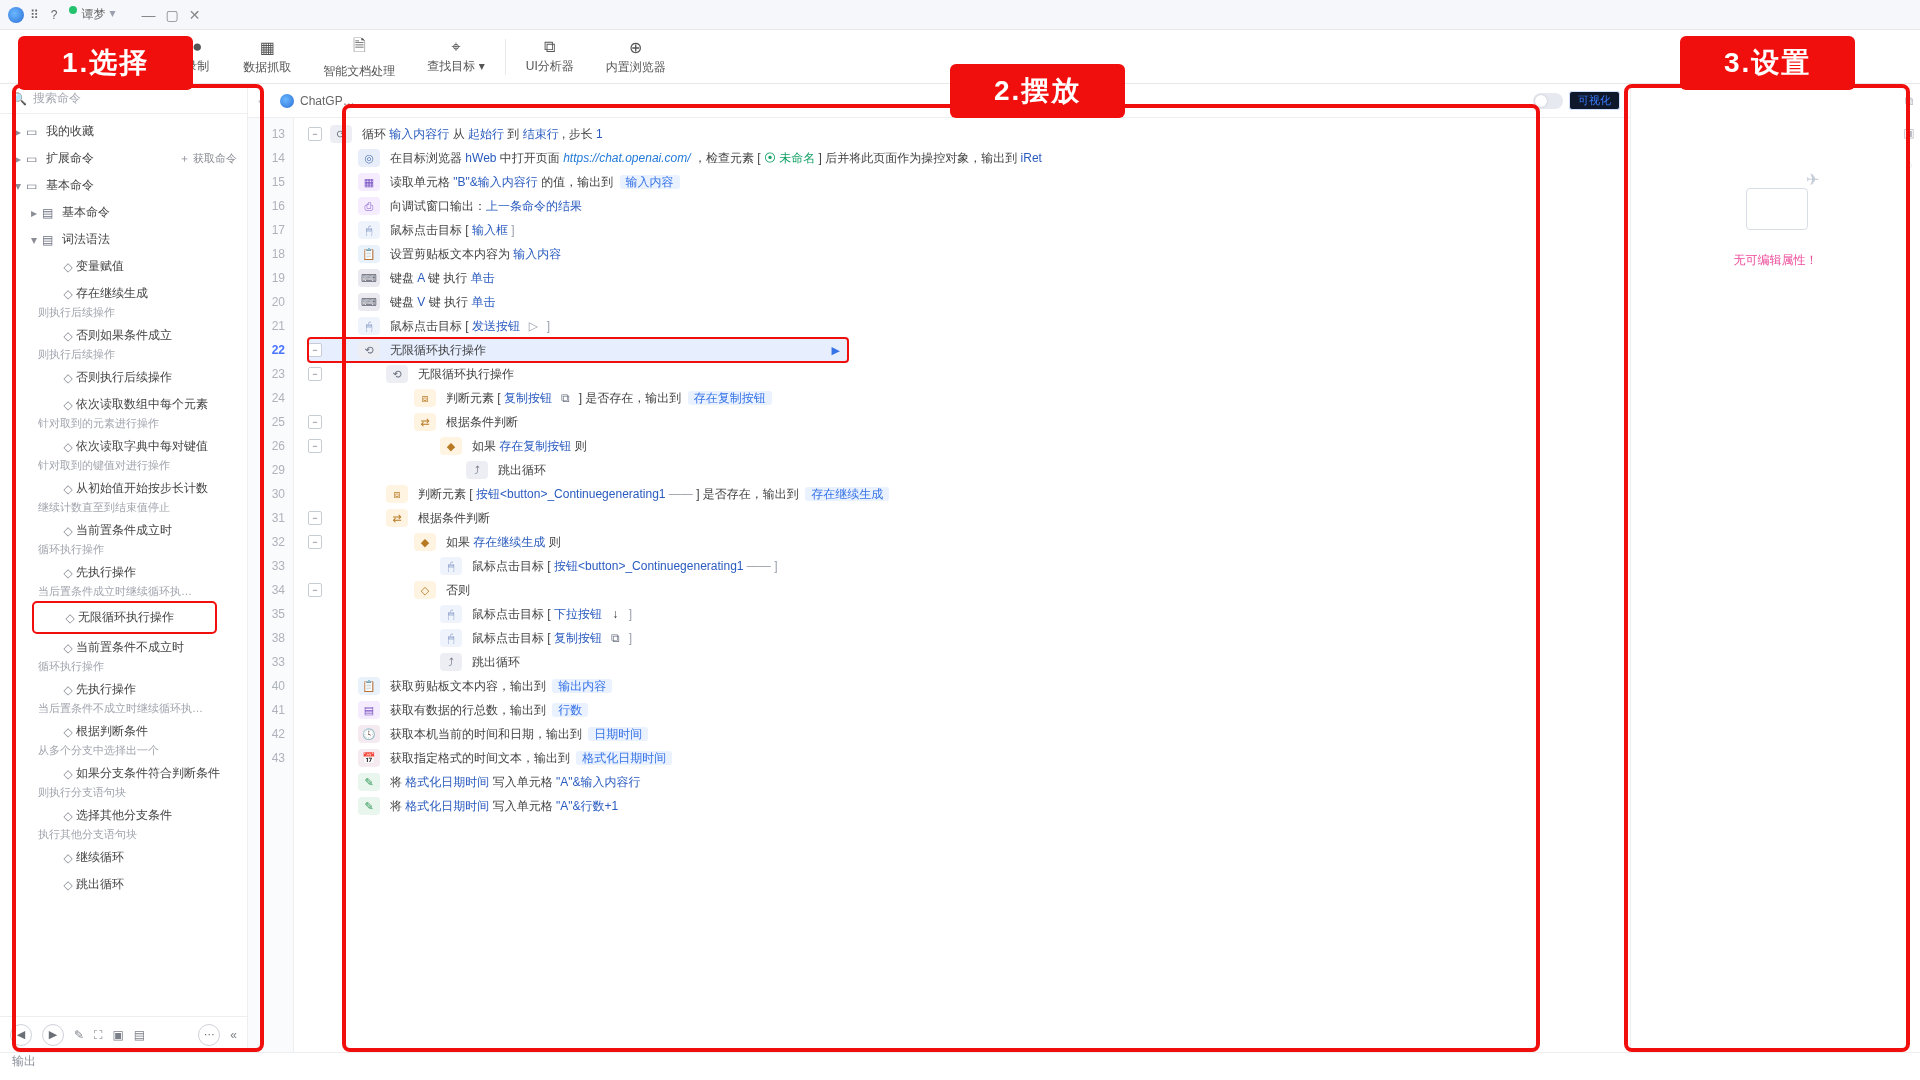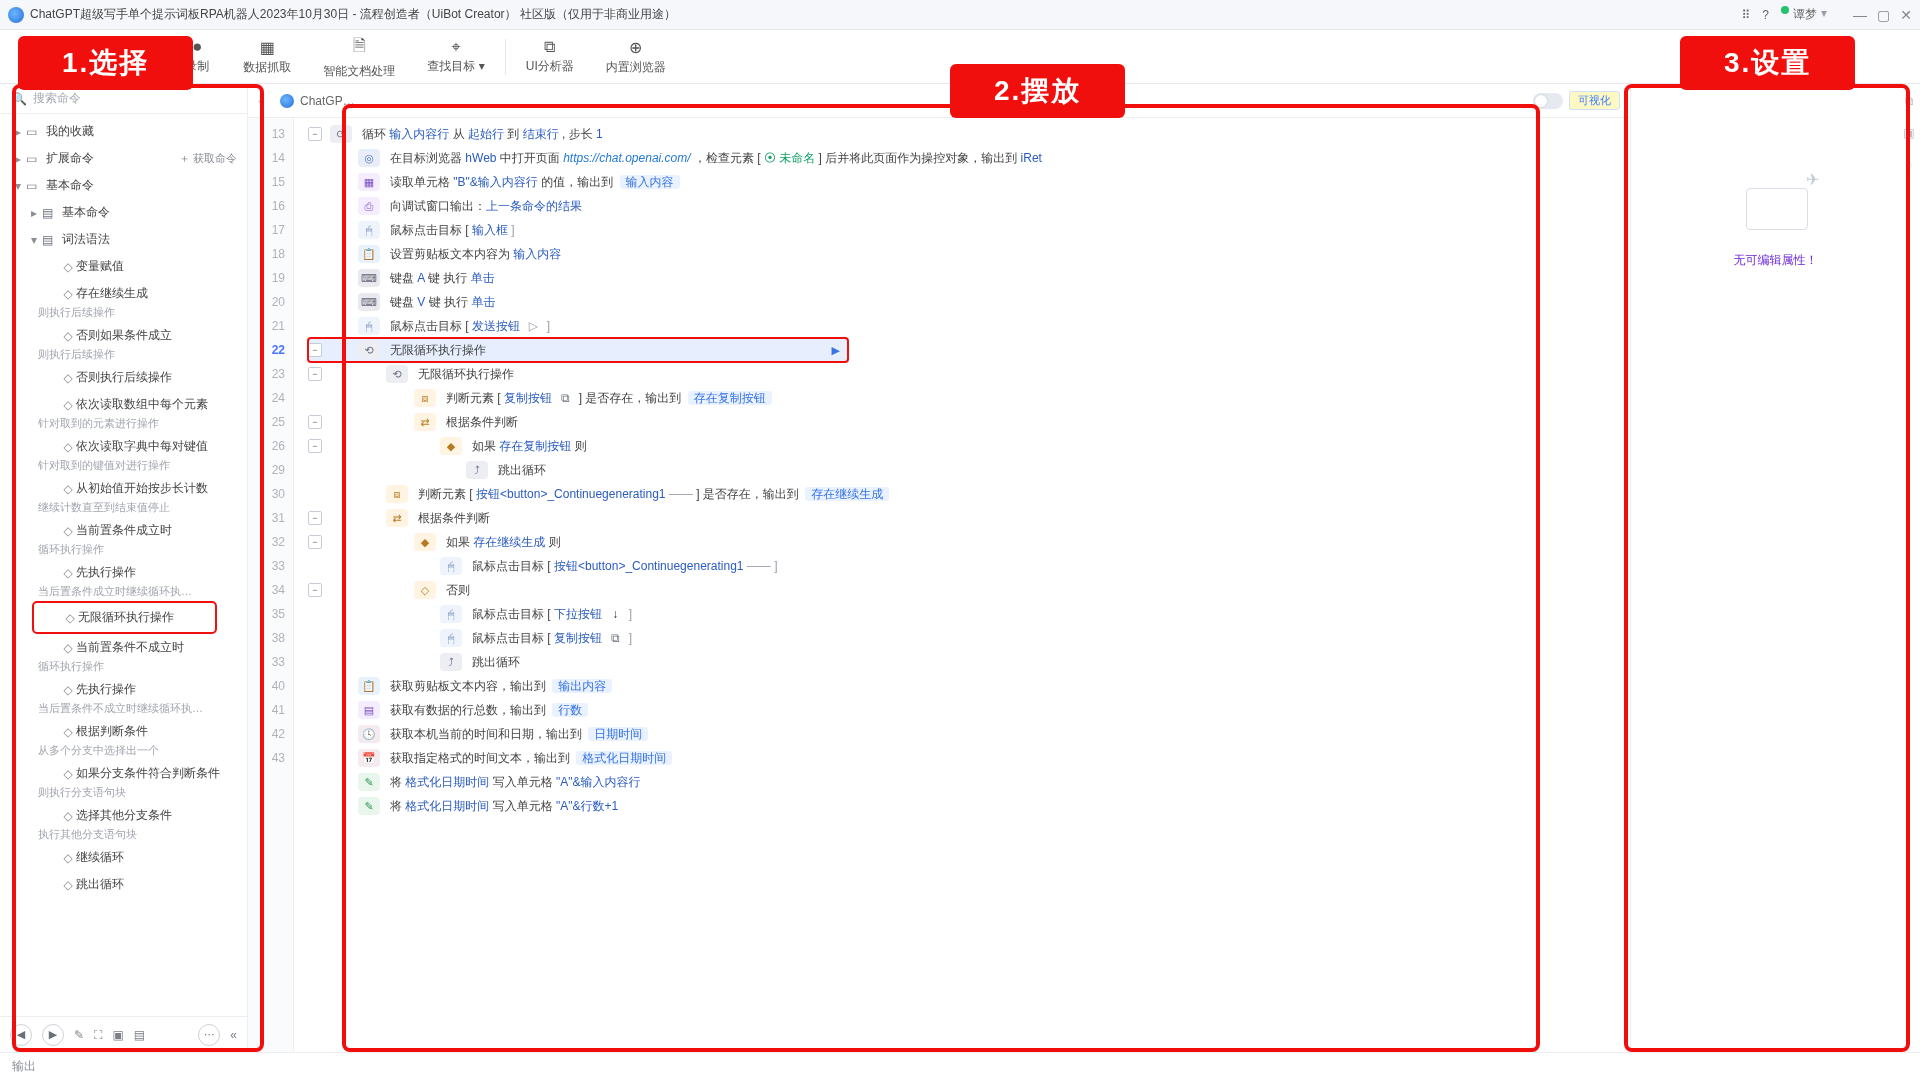--- a/index.html
+++ b/index.html
@@ -31,21 +31,21 @@
 .getcmd { margin-left: auto; color: #8a8d94; font-size: 11px; }
 .bottombar { height: 36px; border-top: 1px solid #eee; display: flex; align-items: center; gap: 10px; padding: 0 10px; color: #7b7f88; }
 .bottombar .circ { width: 22px; height: 22px; border: 1px solid #cfd2d8; border-radius: 50%; display: flex; align-items: center; justify-content: center; font-size: 11px; background: #fff; color: #6b6f78; }
 .editor { flex: 1; display: flex; flex-direction: column; min-width: 0; }
 .tabbar { height: 34px; display: flex; align-items: center; padding: 0 10px; border-bottom: 1px solid #eee; gap: 8px; }
 .tabbar .tab { padding: 4px 10px; color: #666; display: flex; align-items: center; gap: 6px; }
 .tabbar .tab .dotb { width: 14px; height: 14px; border-radius: 50%; background: radial-gradient(circle at 40% 40%, #6ab7ff, #2a6fd6); }
 .toggle { margin-left: auto; display: flex; align-items: center; gap: 6px; }
 .toggle .sw { width: 30px; height: 16px; border-radius: 10px; background: #e6e9ef; position: relative; }
 .toggle .sw::after { content: ""; position: absolute; width: 12px; height: 12px; background: #fff; border-radius: 50%; top: 2px; left: 2px; box-shadow: 0 0 2px rgba(0,0,0,.2); }
-.toggle .lbl { padding: 1px 8px; border: 1px solid #cfe0ff; border-radius: 3px; color: #3b7cff; background: #fef9c3; font-size: 11px; }
+.toggle .lbl { padding: 1px 8px; border: 1px solid #cfe0ff; border-radius: 3px; color: #3b7cff; background: #0f172a; font-size: 11px; }
 .codearea { flex: 1; display: flex; overflow: hidden; }
 .gutter { width: 46px; background: #fafbfd; border-right: 1px solid #eee; text-align: right; padding: 4px 8px 0 0; color: #aeb2bb; line-height: 24px; }
 .gutter div { height: 24px; }
 .gutter .cur { color: #4a74ff; font-weight: 600; }
 .lines { flex: 1; padding: 4px 8px 0 14px; overflow: auto; }
 .row { display: flex; align-items: center; height: 24px; position: relative; }
 .row .fold { width: 14px; height: 14px; border: 1px solid #c8ccd4; border-radius: 2px; display: flex; align-items: center; justify-content: center; font-size: 9px; color: #6c7380; margin-right: 8px; background: #fff; line-height: 1; }
 .row .fold.blank { border: none; }
 .row .pill { width: 22px; height: 18px; border-radius: 4px; display: flex; align-items: center; justify-content: center; margin-right: 10px; font-size: 11px; }
 .pill.loop { background: #eceef4; color: #6e7380; }
@@ -64,46 +64,45 @@
 .unnamed { color: #17a267; }
 .bracket { color: #9aa0ac; }
 .row.sel { background: #e7efff; }
 .row.sel::after { content: "▶"; position: absolute; right: 8px; color: #3673e6; font-size: 11px; }
 .row.selbox { outline: 2.5px solid #f10f0d; outline-offset: -1px; border-radius: 3px; }
 .indent1 { display: inline-block; width: 28px; }
 .indent2 { display: inline-block; width: 56px; }
 .indent3 { display: inline-block; width: 84px; }
 .indent4 { display: inline-block; width: 110px; }
 .indent5 { display: inline-block; width: 136px; }
-.proppane { width: 290px; border-left: 1px solid #eee; display: flex; flex-direction: column; align-items: center; justify-content: flex-start; padding-top: 90px; color: #6d28d9; }
+.proppane { width: 290px; border-left: 1px solid #eee; display: flex; flex-direction: column; align-items: center; justify-content: flex-start; padding-top: 90px; color: #ec4899; }
 .proppane .ill { width: 80px; height: 60px; position: relative; margin-bottom: 18px; }
 .proppane .ill::before { content: ""; position: absolute; width: 60px; height: 40px; border: 1px solid #d8dde6; border-radius: 4px; left: 10px; top: 14px; }
 .proppane .ill::after { content: "✈"; position: absolute; right: -4px; top: -4px; color: #c2cad6; font-size: 16px; }
-.statusbar { height: 28px; border-top: 1px solid #eee; display: flex; align-items: center; padding: 0 12px; gap: 18px; color: #8a8f99; }
+.statusbar { height: 28px; border-top: 1px solid #eee; display: flex; align-items: flex-start; padding: 0 12px; gap: 18px; color: #8a8f99; }
 .badge { position: absolute; background: #f10f0d; color: #fff; font-weight: 700; font-size: 28px; padding: 8px 44px; border-radius: 6px; z-index: 5; letter-spacing: 2px; }
 .frame { position: absolute; border: 4px solid #f10f0d; border-radius: 8px; pointer-events: none; z-index: 4; }
 .rside { position: absolute; right: 0; top: 84px; bottom: 28px; width: 22px; display: flex; flex-direction: column; align-items: center; gap: 18px; padding-top: 10px; color: #b6b9c2; }
 .glyph { display: inline-block; width: 14px; text-align: center; margin: 0 3px; }
 .glyph.copy::before { content: "⧉"; color: #6b7280; }
 .glyph.play::before { content: "▷"; color: #98a0ac; }
 .glyph.down::before { content: "↓"; color: #333; font-weight: 700; }
 </style>
 </head>
 <body>
 
 <div class="badge" style="left:18px;top:36px;">1.选择</div>
 <div class="frame" style="left:12px;top:84px;width:252px;height:968px;"></div>
 <div class="badge" style="left:950px;top:36px;margin-top:28px;">2.摆放</div>
 <div class="frame" style="left:342px;top:104px;width:1198px;height:948px;"></div>
 <div class="badge" style="left:1680px;top:36px;">3.设置</div>
 <div class="frame" style="left:1624px;top:84px;width:286px;height:968px;"></div>
 
 <div class="titlebar">
   <div class="logo"></div>
-  <div class="title">ChatGPT超级写手单个提示词板RPA机器人2023年10月30日 - 流程创造者（UiBot Creator）  社区版（仅用于非商业用途）</div>
   <div class="right">
     <span>⠿</span>
     <span>?</span>
     <span style="display:flex;align-items:flex-start;">
         <span class="dot"></span>
         <span>谭梦</span>
         <span style="margin-left:4px;color:#9aa0ac;">▾</span>
       </span>
     <div class="winbtns">
       <span>—</span>

